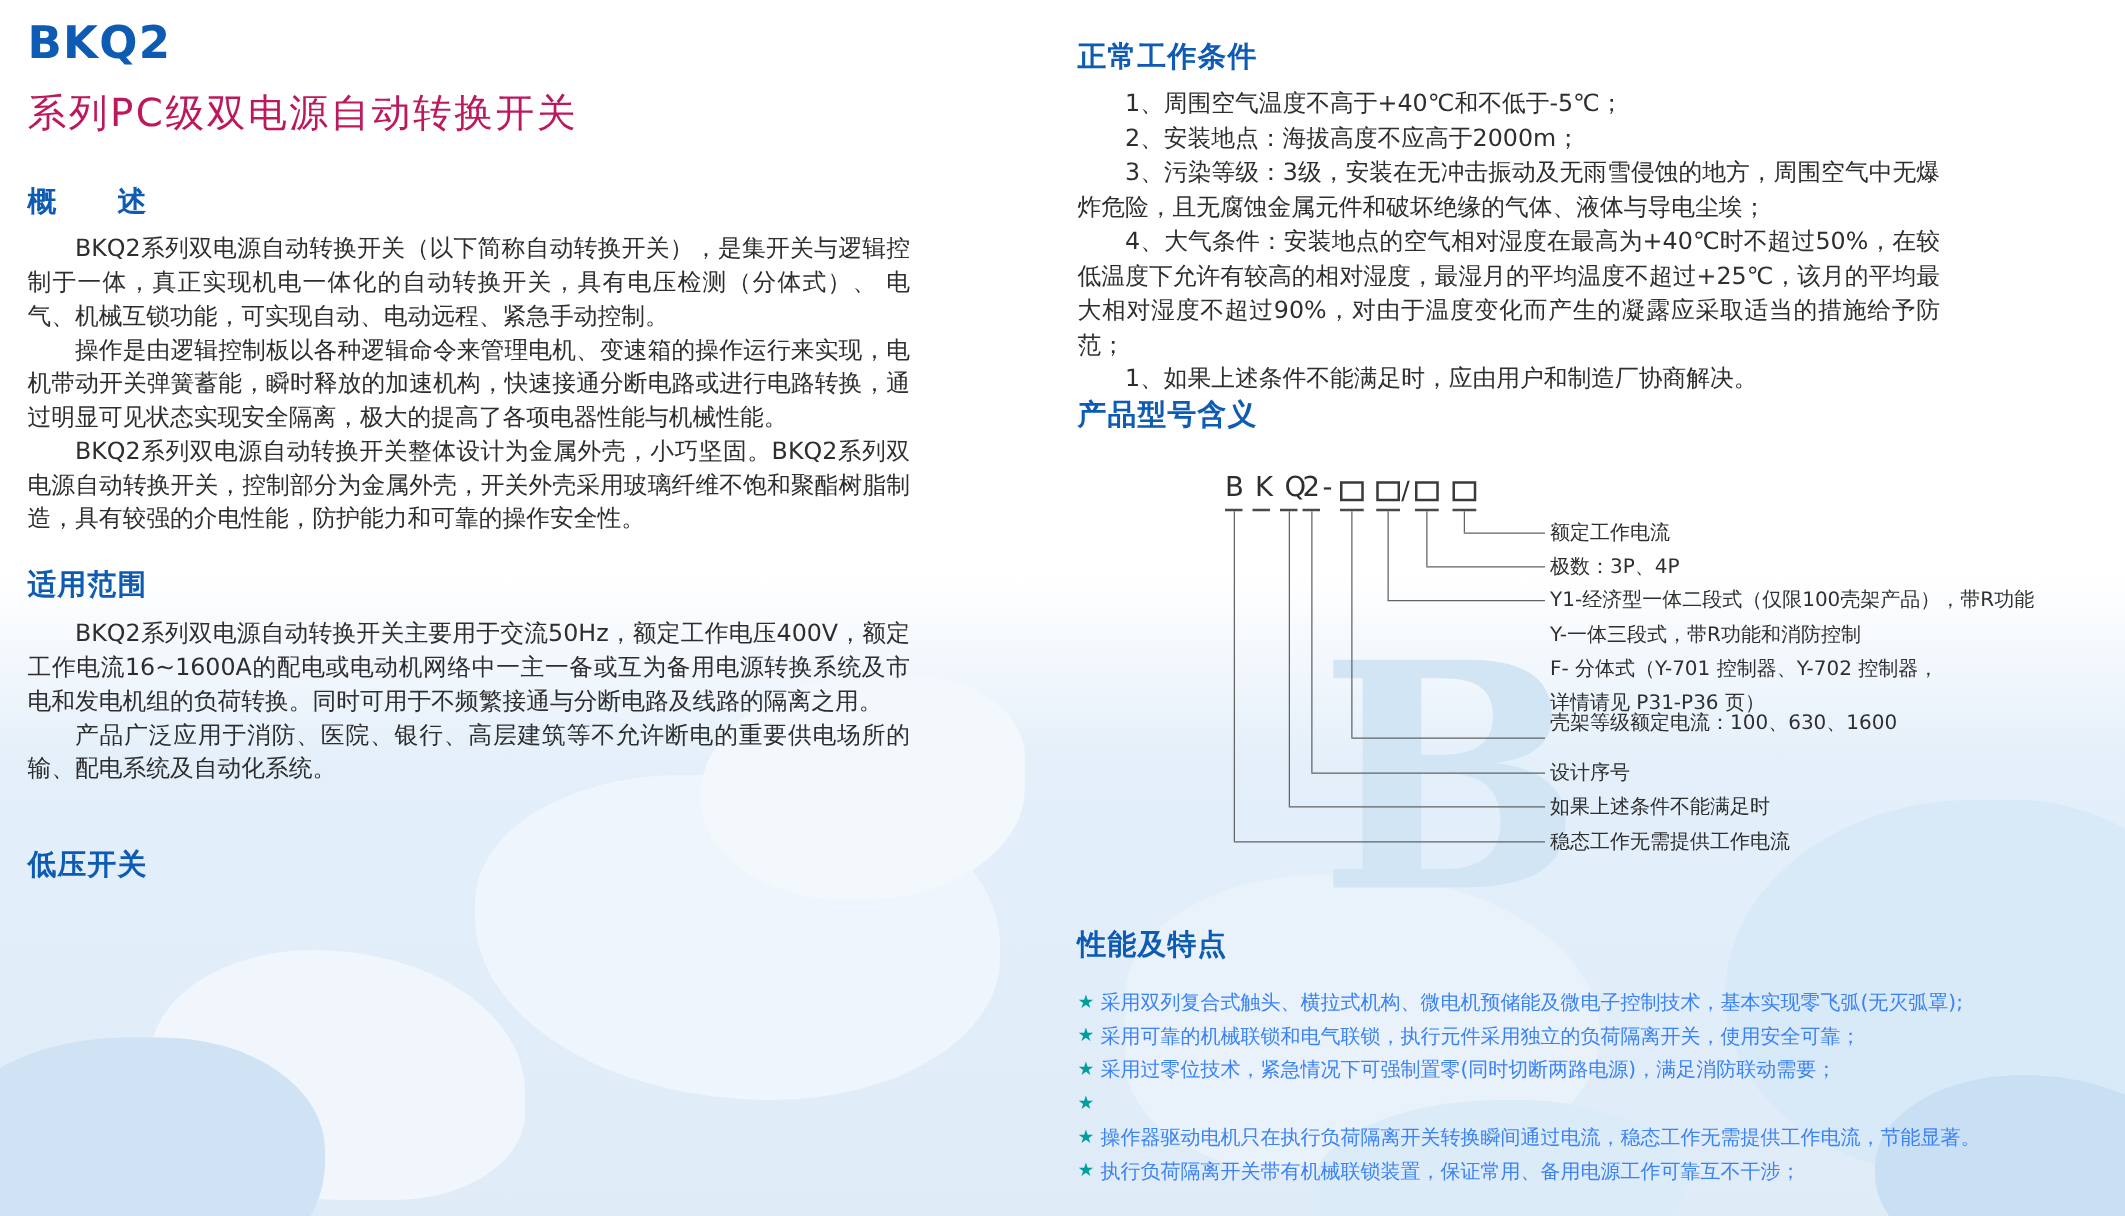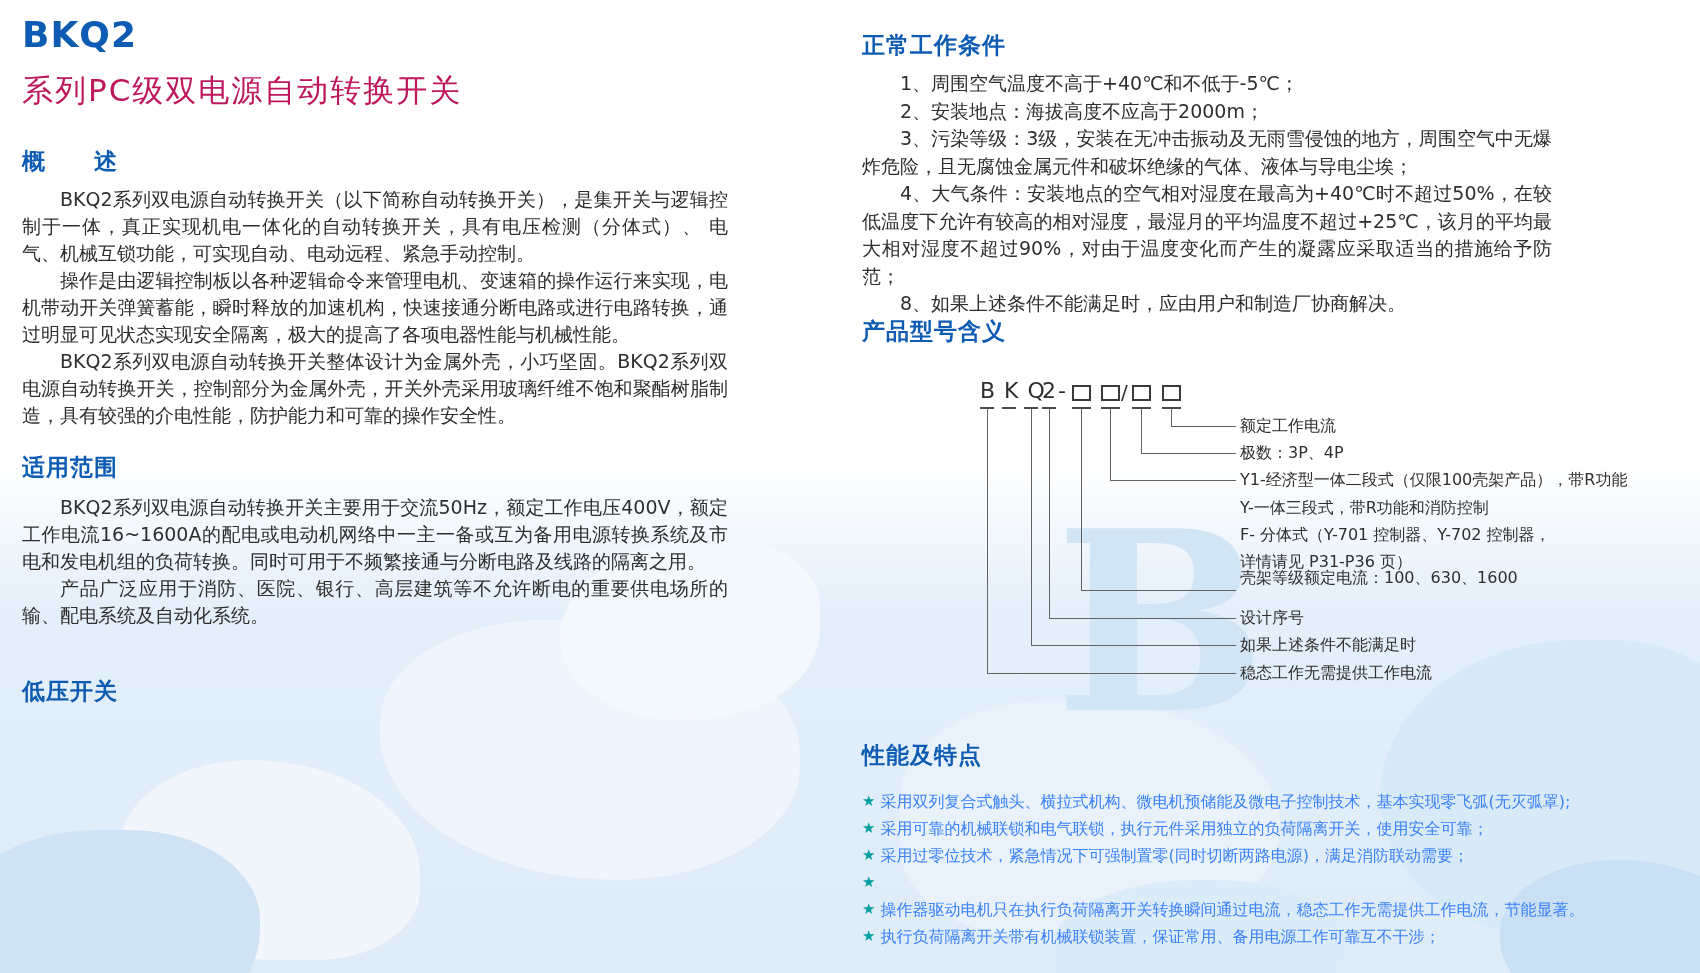--- a/index.html
+++ b/index.html
@@ -96,21 +96,21 @@
   </div>
 
   <div class="col-right">
 
     <h3 class="sec-h h-conditions">正常工作条件</h3>
     <div class="body-block cond-list">
       <p>1、周围空气温度不高于+40℃和不低于-5℃；</p>
       <p>2、安装地点：海拔高度不应高于2000m；</p>
       <p>3、污染等级：3级，安装在无冲击振动及无雨雪侵蚀的地方，周围空气中无爆炸危险，且无腐蚀金属元件和破坏绝缘的气体、液体与导电尘埃；</p>
       <p>4、大气条件：安装地点的空气相对湿度在最高为+40℃时不超过50%，在较低温度下允许有较高的相对湿度，最湿月的平均温度不超过+25℃，该月的平均最大相对湿度不超过90%，对由于温度变化而产生的凝露应采取适当的措施给予防范；</p>
-      <p>8、如果上述条件不能满足时，应由用户和制造厂协商解决。</p>
+      <p>1、如果上述条件不能满足时，应由用户和制造厂协商解决。</p>
     </div>
 
     <h3 class="sec-h h-model">产品型号含义</h3>
 
     <div class="diagram">
       <p class="mc-text mc-letters">BKQ</p>
       <p class="mc-text mc-series">2-</p>
       <span class="mc-box" style="left:94px;"></span>
       <span class="mc-box" style="left:123px;"></span>
       <p class="mc-text mc-slash">/</p>

